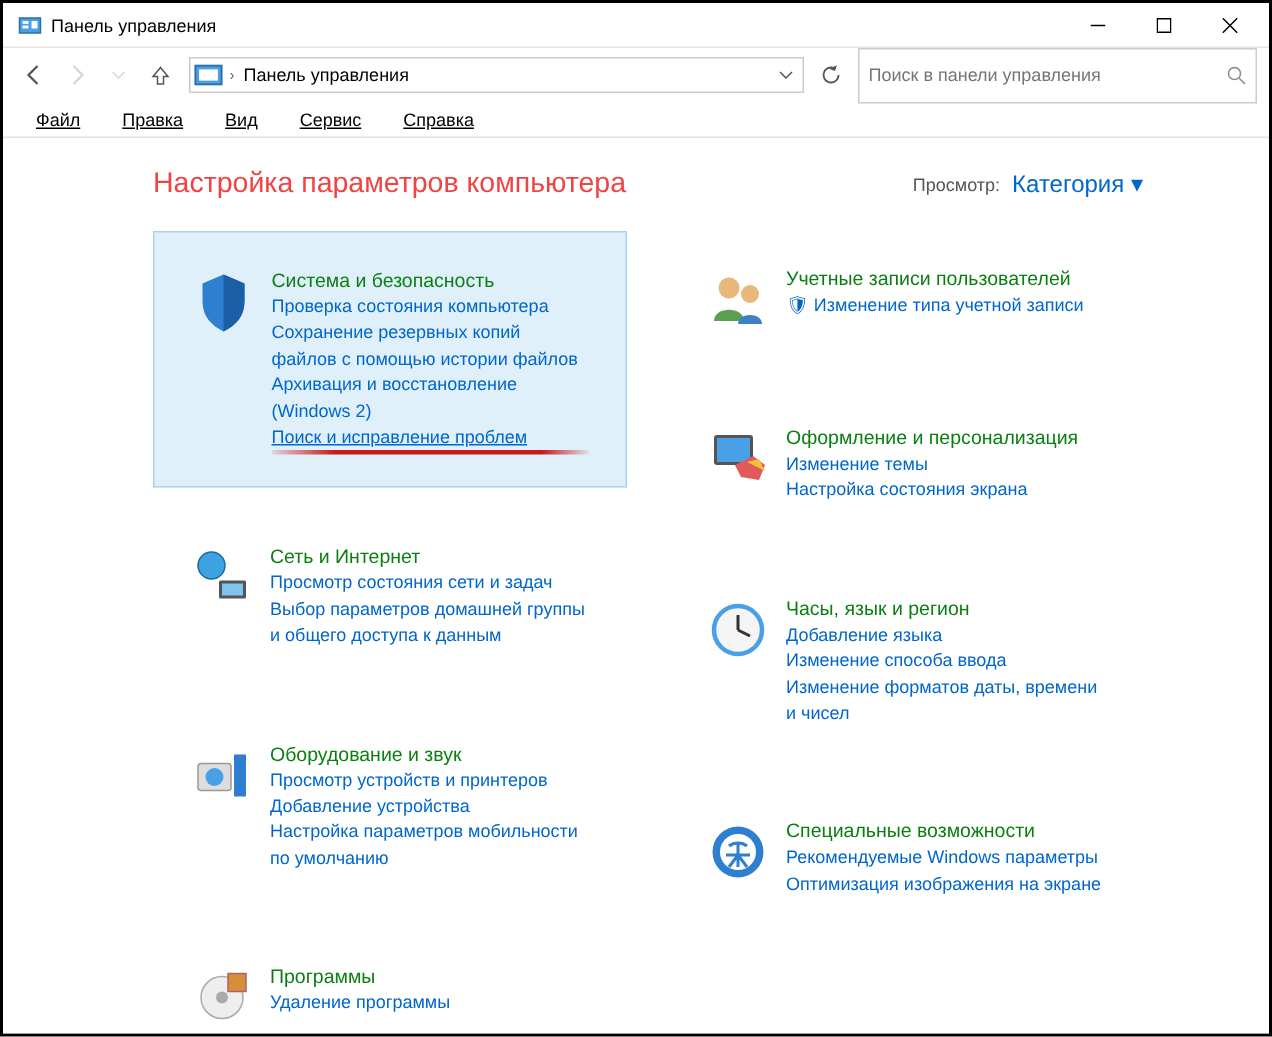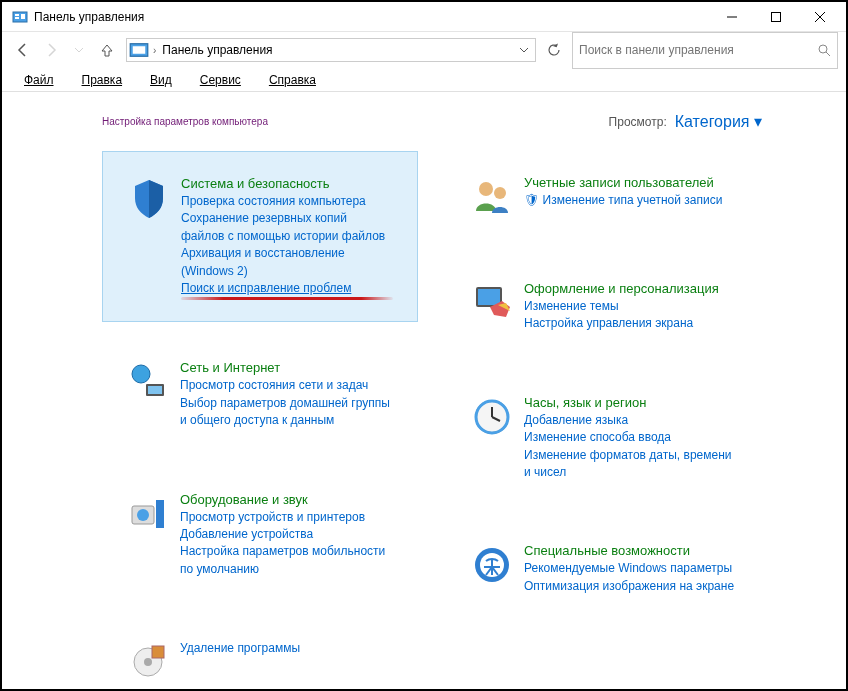--- a/index.html
+++ b/index.html
@@ -21,21 +21,21 @@
 .address .drop { padding: 0 6px; color: #555; cursor: pointer; }
 .refresh { width: 24px; height: 24px; display: flex; align-items: center; justify-content: center; margin-left: 4px; cursor: pointer; }
 .searchbox { flex: 1; border: 1px solid #ccc; height: 37px; display: flex; align-items: center; margin-left: 4px; padding: 0 6px; }
 .searchbox input { border: none; outline: none; font-size: 12px; flex: 1; color: #777; }
 .searchbox .mag { color: #888; }
 .menubar { height: 24px; display: flex; align-items: center; padding: 0 10px; border-bottom: 1px solid #e0e0e0; gap: 4px; }
 .menubar span { font-size: 12px; padding: 2px 6px; cursor: pointer; }
 .menubar span .ul { text-decoration: underline; }
 .content { flex: 1; padding: 20px 28px 20px 100px; overflow: auto; }
 .header-row { display: flex; align-items: center; margin-bottom: 20px; width: 660px; }
-.header-row h1 { font-size: 10px; font-weight: normal; color: #701a75; flex: 1; }
+.header-row h1 { font-size: 19px; font-weight: normal; color: #ef4444; flex: 1; }
 .view-label { font-size: 12px; color: #555; margin-right: 8px; }
 .view-drop { font-size: 16px; color: #0066cc; cursor: pointer; }
 .cols { display: flex; gap: 28px; width: 660px; }
 .col { flex: 1; }
 .cat { display: flex; margin-bottom: 14px; padding: 24px; }
 .cat.hl { background: #dff0fb; border: 1px solid #a8d4f0; }
 .cat .ic { width: 44px; height: 44px; flex-shrink: 0; margin-right: 10px; }
 .cat .body { flex: 1; }
 .cat h2 { font-size: 13px; color: #0a7f11; font-weight: normal; margin-bottom: 2px; cursor: pointer; }
 .cat a { display: block; font-size: 12px; color: #0066cc; text-decoration: none; line-height: 1.45; cursor: pointer; }
@@ -199,20 +199,21 @@
           </div>
           <div class="cat">
             <div class="ic">
               <svg viewBox="0 0 44 44">
                 <circle cx="22" cy="22" r="14" fill="#eee" stroke="#aaa"></circle>
                 <circle cx="22" cy="22" r="4" fill="#aaa"></circle>
                 <rect x="26" y="6" width="12" height="12" fill="#d98d3a" stroke="#a66"></rect>
               </svg>
             </div>
             <div class="body">
+              <h2>Программы</h2>
               <a>Удаление программы</a>
             </div>
           </div>
         </div>
       <div class="col" id="col-right">
           <div class="cat">
             <div class="ic">
               <svg viewBox="0 0 44 44">
                 <circle cx="16" cy="14" r="7" fill="#e8b77a"></circle>
                 <path d="M6 36 C6 26 26 26 26 36 Z" fill="#5aa04e"></path>
@@ -230,21 +231,21 @@
               <svg viewBox="0 0 44 44">
                 <rect x="6" y="6" width="26" height="20" rx="2" fill="#555"></rect>
                 <rect x="8" y="8" width="22" height="16" fill="#4aa0e6"></rect>
                 <path d="M20 26 L32 20 L40 26 L36 36 L24 34 Z" fill="#e05a5a"></path>
                 <path d="M28 24 L36 22 L40 30 Z" fill="#f0c040"></path>
               </svg>
             </div>
             <div class="body">
               <h2>Оформление и персонализация</h2>
               <a>Изменение темы</a>
-              <a>Настройка управления экрана</a>
+              <a>Настройка состояния экрана</a>
             </div>
           </div>
           <div class="cat">
             <div class="ic">
               <svg viewBox="0 0 44 44">
                 <circle cx="22" cy="22" r="16" fill="#f5f5f5" stroke="#888" stroke-width="2"></circle>
                 <circle cx="22" cy="22" r="16" fill="none" stroke="#4aa0e6" stroke-width="3"></circle>
                 <line x1="22" y1="22" x2="22" y2="12" stroke="#333" stroke-width="2"></line>
                 <line x1="22" y1="22" x2="30" y2="26" stroke="#333" stroke-width="2"></line>
               </svg>

